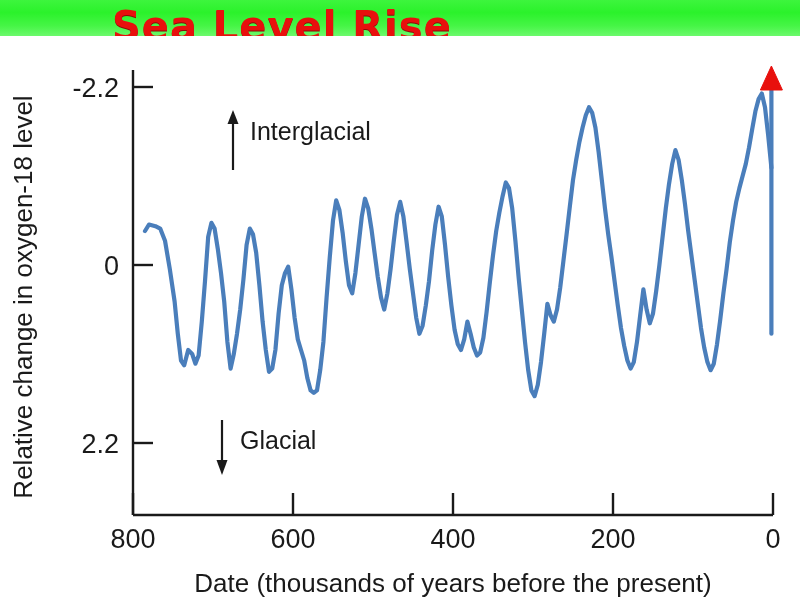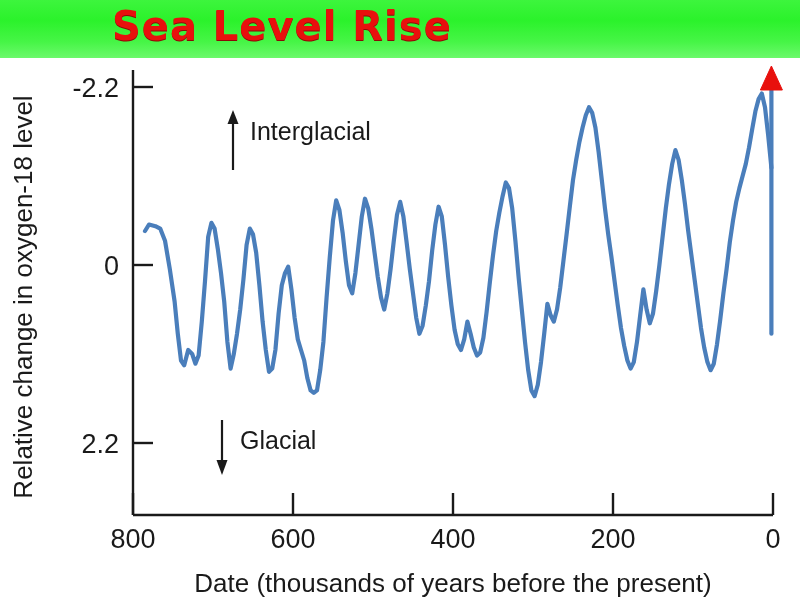--- a/index.html
+++ b/index.html
@@ -7,21 +7,21 @@
     width:800px;height:600px;
     background:#ffffff;
     font-family:"Liberation Sans", sans-serif;
     overflow:hidden;
     position:relative;
   }
   #stage{position:relative;width:800px;height:600px;}
 
   
   .banner{
-    position:absolute;left:0;top:0;width:800px;height:58px;
+    position:absolute;left:0;top:0;width:800px;height:36px;
     background:linear-gradient(to bottom,#3df53d 0%,#2bf22b 35%,#46f546 72%,#6cf96c 100%);
     overflow:hidden;
   }
   .banner-title{
     position:absolute;left:0;top:0;width:800px;height:52px;
     display:flex;align-items:center;justify-content:flex-start;
     padding-left:112px;box-sizing:border-box;
     color:#e8100d;
     font-family:"DejaVu Sans", sans-serif;
     font-weight:bold;

